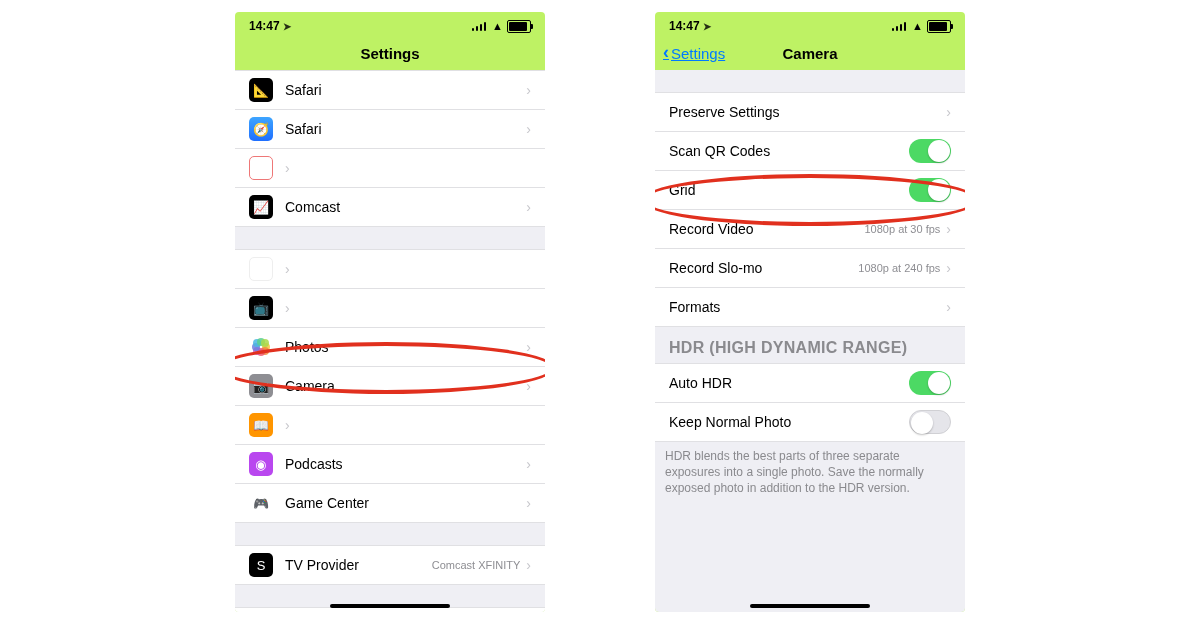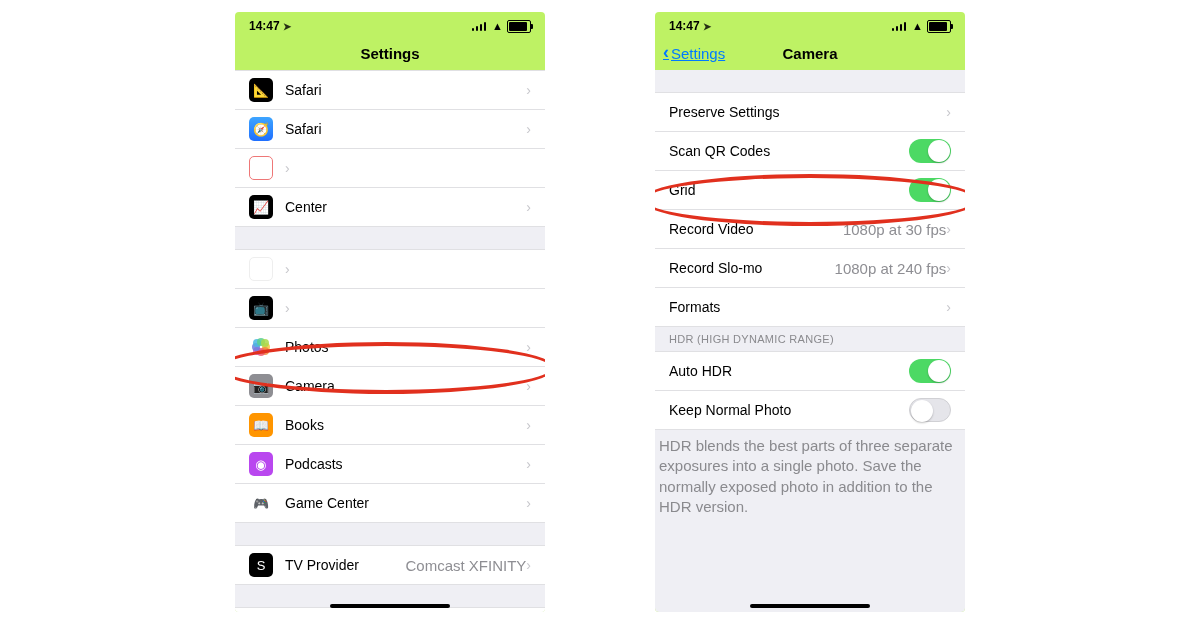--- a/index.html
+++ b/index.html
@@ -11,24 +11,24 @@
   .navbar{height:34px;display:flex;align-items:center;justify-content:center;position:relative;}
   .navtitle{font-size:15px;font-weight:600;}
   .back{position:absolute;left:8px;color:#007aff;font-size:15px;display:flex;align-items:center;gap:2px;text-decoration:underline;}
   .back .chev{text-decoration:none;font-weight:600;font-size:18px;transform:translateY(-1px);}
   .list{background:#efeff4;flex:1;overflow:hidden;}
   .group-gap{height:22px;background:#efeff4;}
   .row{height:38px;background:#fff;display:flex;align-items:center;padding:0 14px;border-bottom:1px solid #e0e0e3;font-size:14px;color:#000;position:relative;}
   .row:last-child{border-bottom:none;}
   .row .icon{width:24px;height:24px;border-radius:5px;margin-right:12px;flex:none;display:flex;align-items:center;justify-content:center;font-size:13px;color:#fff;}
   .row .label{flex:1;}
-  .row .detail{color:#8e8e93;font-size:15px;}
+  .row .detail{color:#8e8e93;font-size:11px;margin-right:6px;}
   .row .chev{color:#c7c7cc;font-size:14px;}
-  .group-header{font-size:11px;color:#8a8a8e;padding:6px 14px 6px;text-transform:uppercase;letter-spacing:0.3px;}
-  .group-footer{font-size:15px;color:#8a8a8e;padding:6px 4px 10px;line-height:1.35;}
+  .group-header{font-size:16px;color:#8a8a8e;padding:12px 14px 6px;text-transform:uppercase;letter-spacing:0.3px;font-weight:bold;}
+  .group-footer{font-size:12px;color:#8a8a8e;padding:6px 10px 10px;line-height:1.35;}
   .group{border-top:1px solid #e0e0e3;border-bottom:1px solid #e0e0e3;}
   .toggle{width:42px;height:24px;border-radius:12px;position:relative;flex:none;}
   .toggle.on{background:#4cd964;}
   .toggle.off{background:#e5e5ea;border:1px solid #d0d0d4;box-sizing:border-box;}
   .toggle .knob{width:22px;height:22px;border-radius:11px;background:#fff;position:absolute;top:1px;box-shadow:0 1px 2px rgba(0,0,0,.25);}
   .toggle.on .knob{right:1px;}
   .toggle.off .knob{left:1px;}
   .homebar{position:absolute;bottom:4px;left:50%;transform:translateX(-50%);width:120px;height:4px;border-radius:2px;background:#000;}
   .annot{position:absolute;border:4px solid #e1301e;border-radius:50%/50%;pointer-events:none;}
   
@@ -92,21 +92,21 @@
             <div class="icon i-safari">🧭</div>
             <div class="label">Safari</div>
             <div class="chev">›</div>
           </div>
           <div class="row">
             <div class="icon i-news">N</div>
             <div class="chev">›</div>
           </div>
           <div class="row">
             <div class="icon i-stocks">📈</div>
-            <div class="label">Center</div>
+            <div class="label">Comcast</div>
             <div class="chev">›</div>
           </div>
         </div>
         <div class="group-gap"></div>
         <div class="group">
           <div class="row">
             <div class="icon i-music">♫</div>
             <div class="chev">›</div>
           </div>
           <div class="row">
@@ -129,21 +129,20 @@
             <div class="label">Photos</div>
             <div class="chev">›</div>
           </div>
           <div class="row">
             <div class="icon i-camera">📷</div>
             <div class="label">Camera</div>
             <div class="chev">›</div>
           </div>
           <div class="row">
             <div class="icon i-books">📖</div>
-            <div class="label">Books</div>
             <div class="chev">›</div>
           </div>
           <div class="row">
             <div class="icon i-podcasts">◉</div>
             <div class="label">Podcasts</div>
             <div class="chev">›</div>
           </div>
           <div class="row">
             <div class="icon i-gc">🎮</div>
             <div class="label">Game Center</div>

